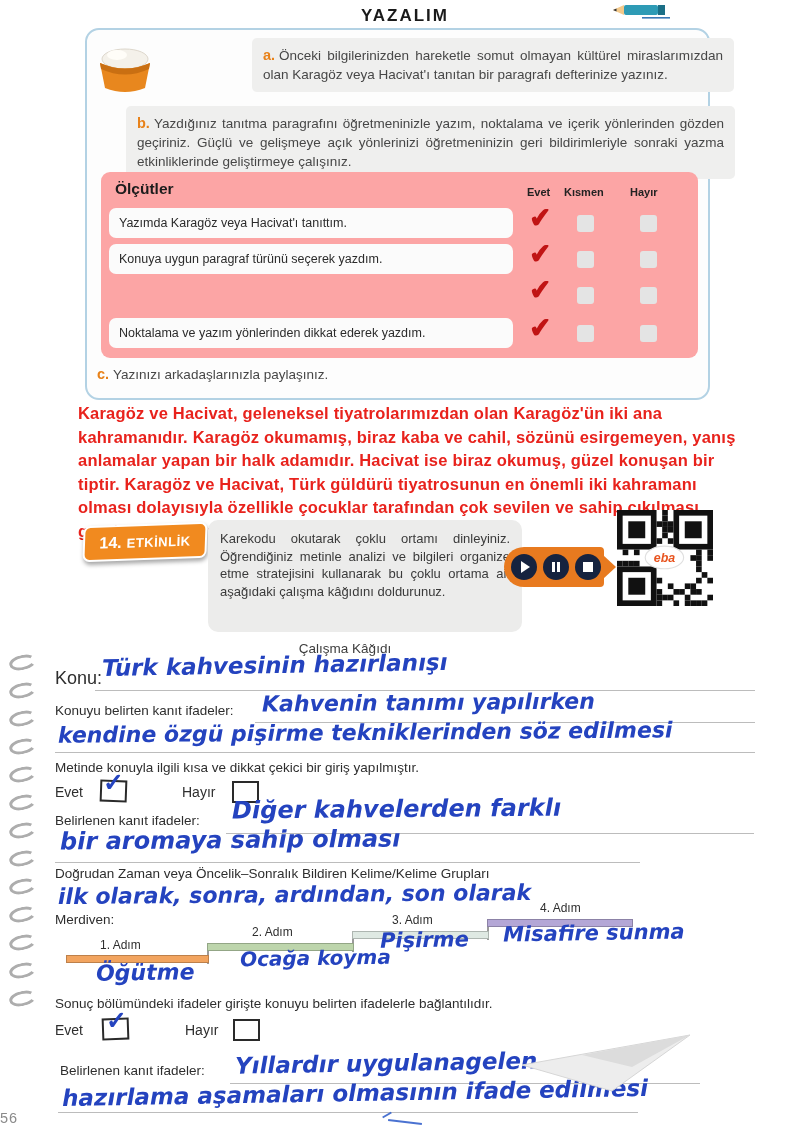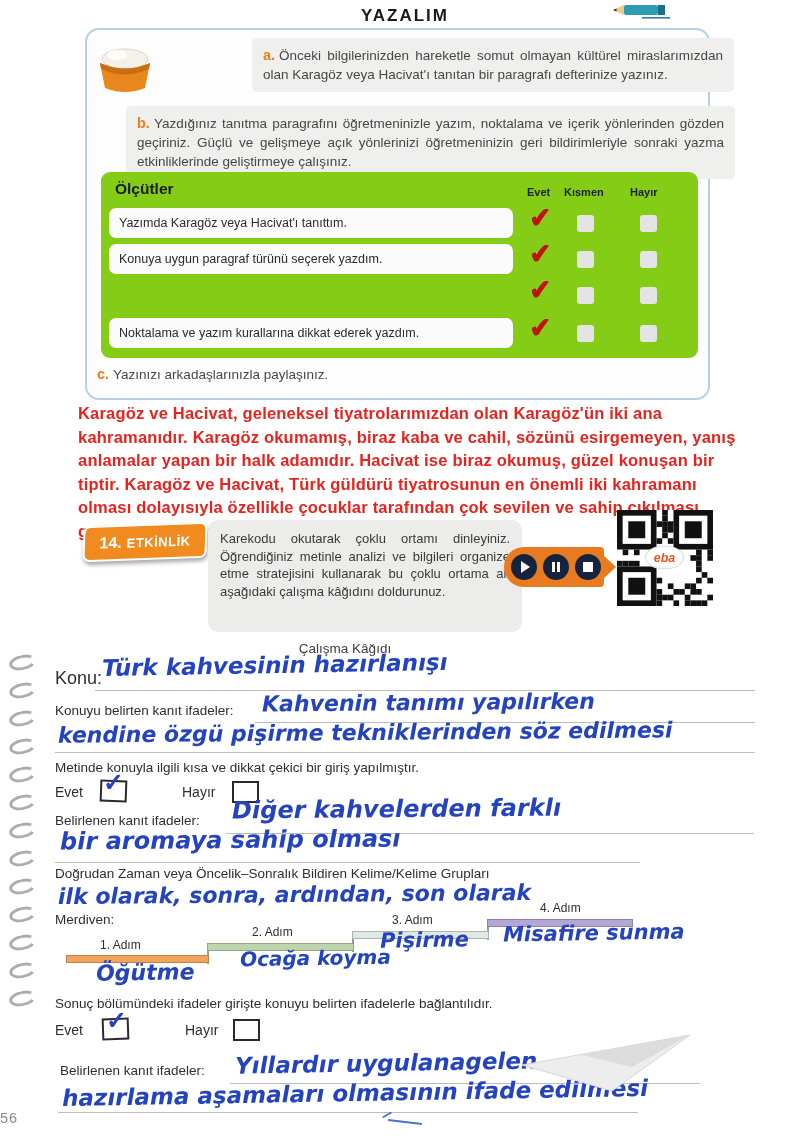--- a/index.html
+++ b/index.html
@@ -18,21 +18,21 @@
     border:2px solid #b3d2e4; border-radius:14px; background:#fdfdfd; }
   .graybox { background:#efefee; border-radius:5px; padding:8px 11px;
     font-size:13.5px; line-height:19px; color:#474747; text-align:justify;margin-left:31px; }
   .item-letter { color:#e8821a; font-weight:bold; font-size:14.5px; margin-right:4px; }
   .sec-a { position:absolute; left:134px; top:8px; width:482px; }
   .sec-b { position:absolute; left:8px;  top:76px; width:609px; }
   .sec-c { position:absolute; left:10px; top:336px; font-size:13.5px; color:#474747; }
 
   
   .rubric { position:absolute; left:14px; top:142px; width:597px; height:186px;
-    background:#84cc16; border-radius:9px; }
+    background:#fca5a5; border-radius:9px; }
   .rubric-title { position:absolute; left:14px; top:8px; font-size:15.5px;
     font-weight:bold; color:#1c1c1c; }
   .col-h { position:absolute; top:14px; font-size:11px; font-weight:bold; color:#222; }
   .rubric-row { position:absolute; left:8px; width:580px; height:32px; }
   .rubric-row-text { position:absolute; left:0; top:0; width:404px; height:30px;
     background:#fbfbfb; border-radius:7px; font-size:12.5px; color:#2b2b2b;
     line-height:30px; padding:0 10px; white-space:nowrap; overflow:hidden; }
   .check { position:absolute; left:420px; top:-6px; font-size:27px; font-weight:bold;
     color:#c01414; transform:rotate(-4deg); }
   .sq { position:absolute; top:7px; width:17px; height:17px; background:#e4e4e4;
@@ -142,21 +142,21 @@
       <span class="check">✔</span>
       <span class="sq sq-k"></span>
       <span class="sq sq-h"></span>
     </div>
     <div class="rubric-row" style="top:108px">
       <span class="check">✔</span>
       <span class="sq sq-k"></span>
       <span class="sq sq-h"></span>
     </div>
     <div class="rubric-row" style="top:146px">
-      <div class="rubric-row-text">Noktalama ve yazım kurallarına dikkat ederek yazdım.</div>
+      <div class="rubric-row-text">Noktalama ve yazım yönlerinden dikkat ederek yazdım.</div>
       <span class="check">✔</span>
       <span class="sq sq-k"></span>
       <span class="sq sq-h"></span>
     </div>
   </div>
 
   <div class="sec-c">
     <span class="item-letter">c.</span><span>Yazınızı arkadaşlarınızla paylaşınız.</span>
   </div>
 </div>

